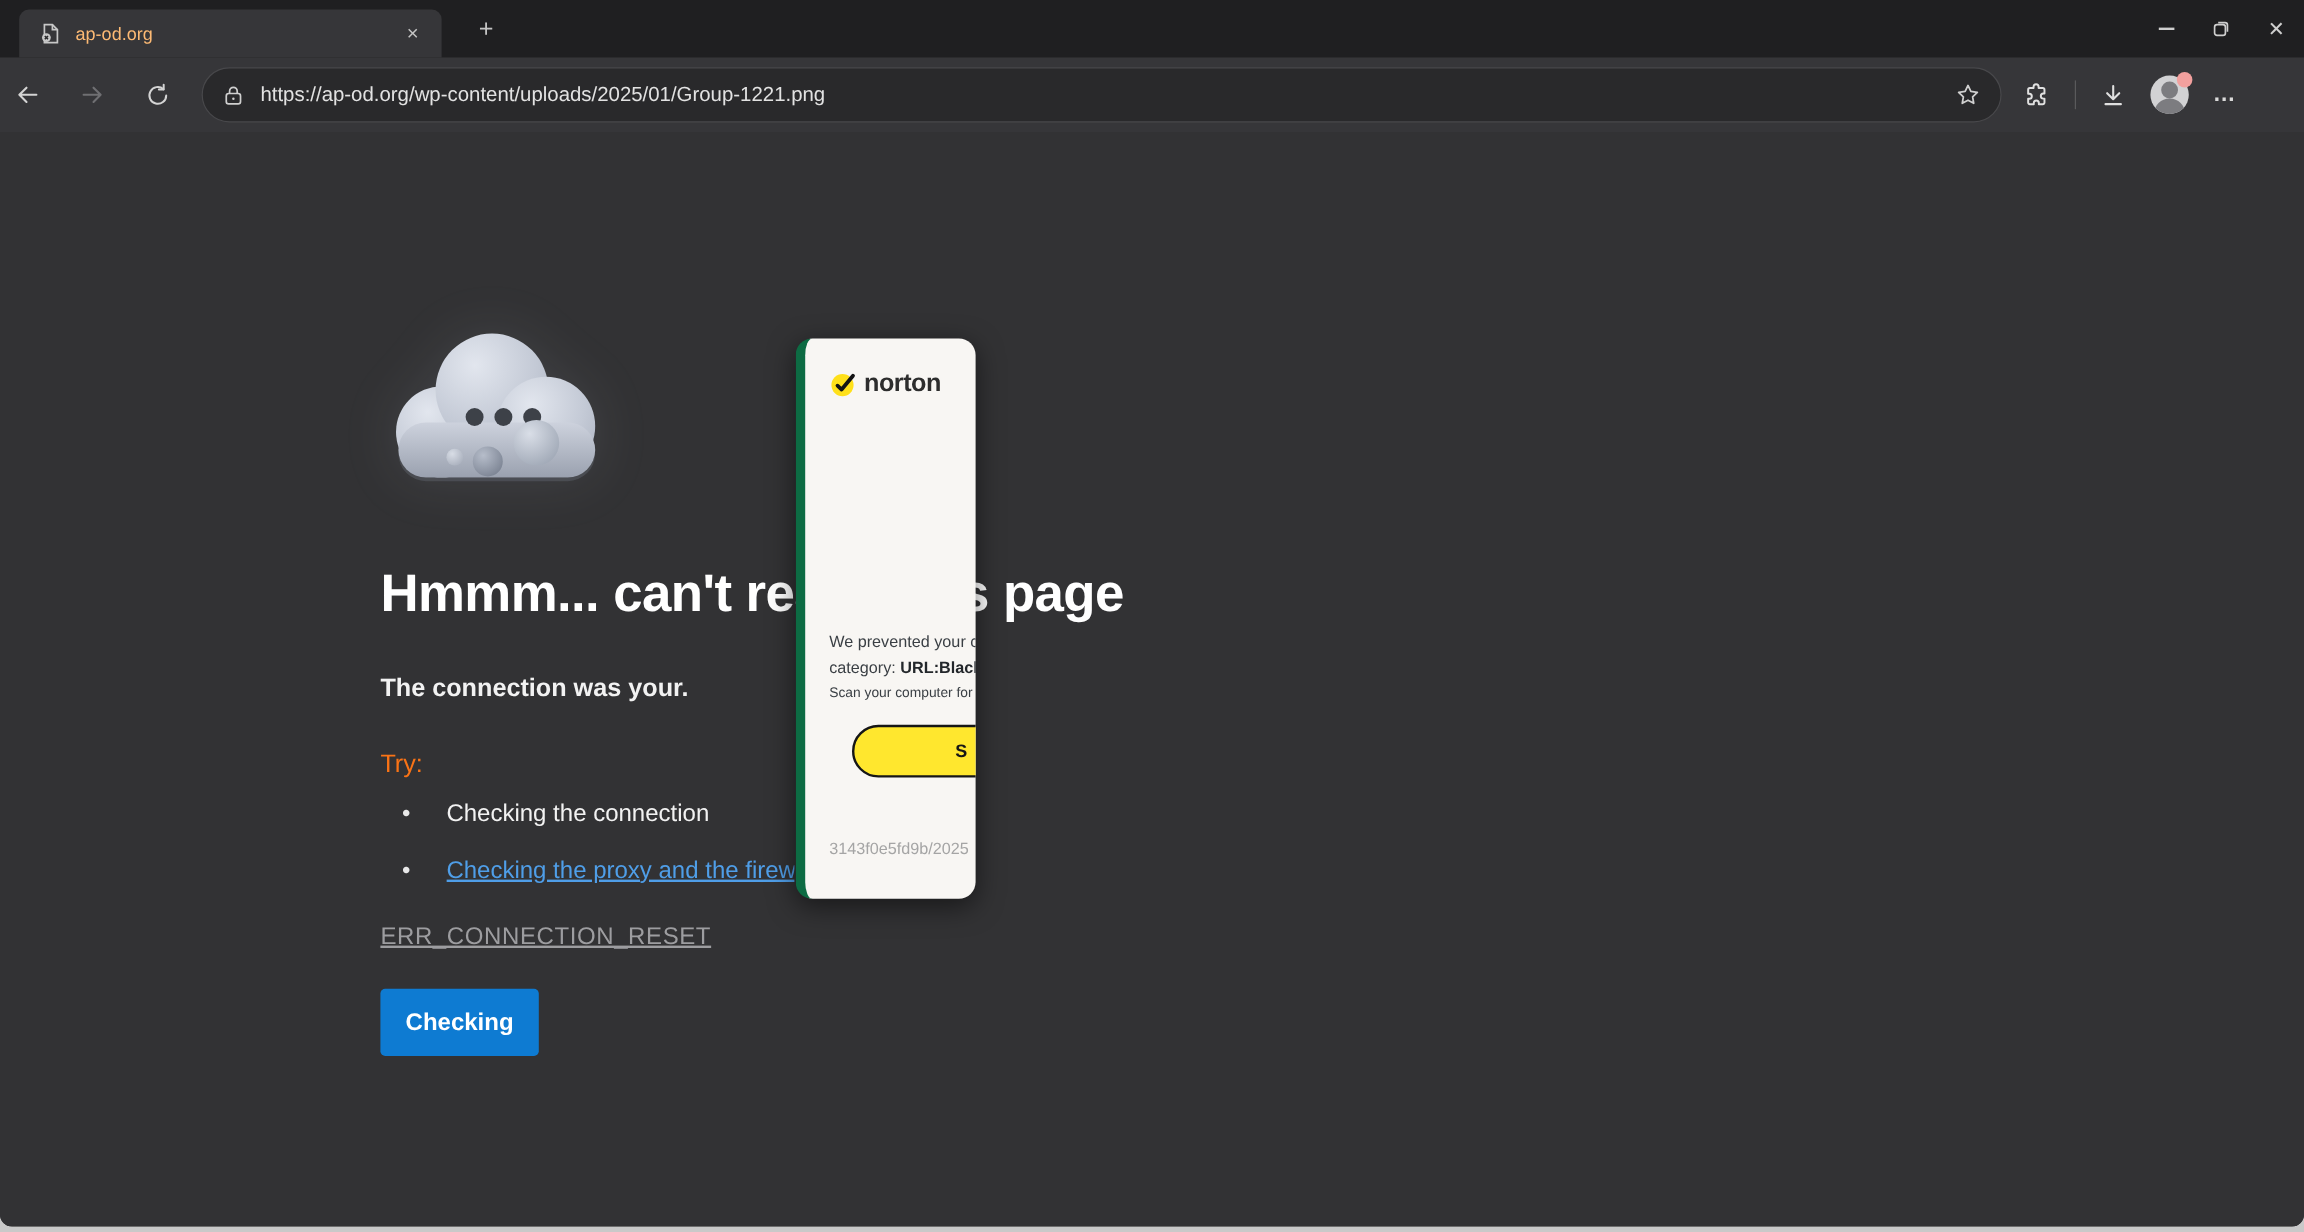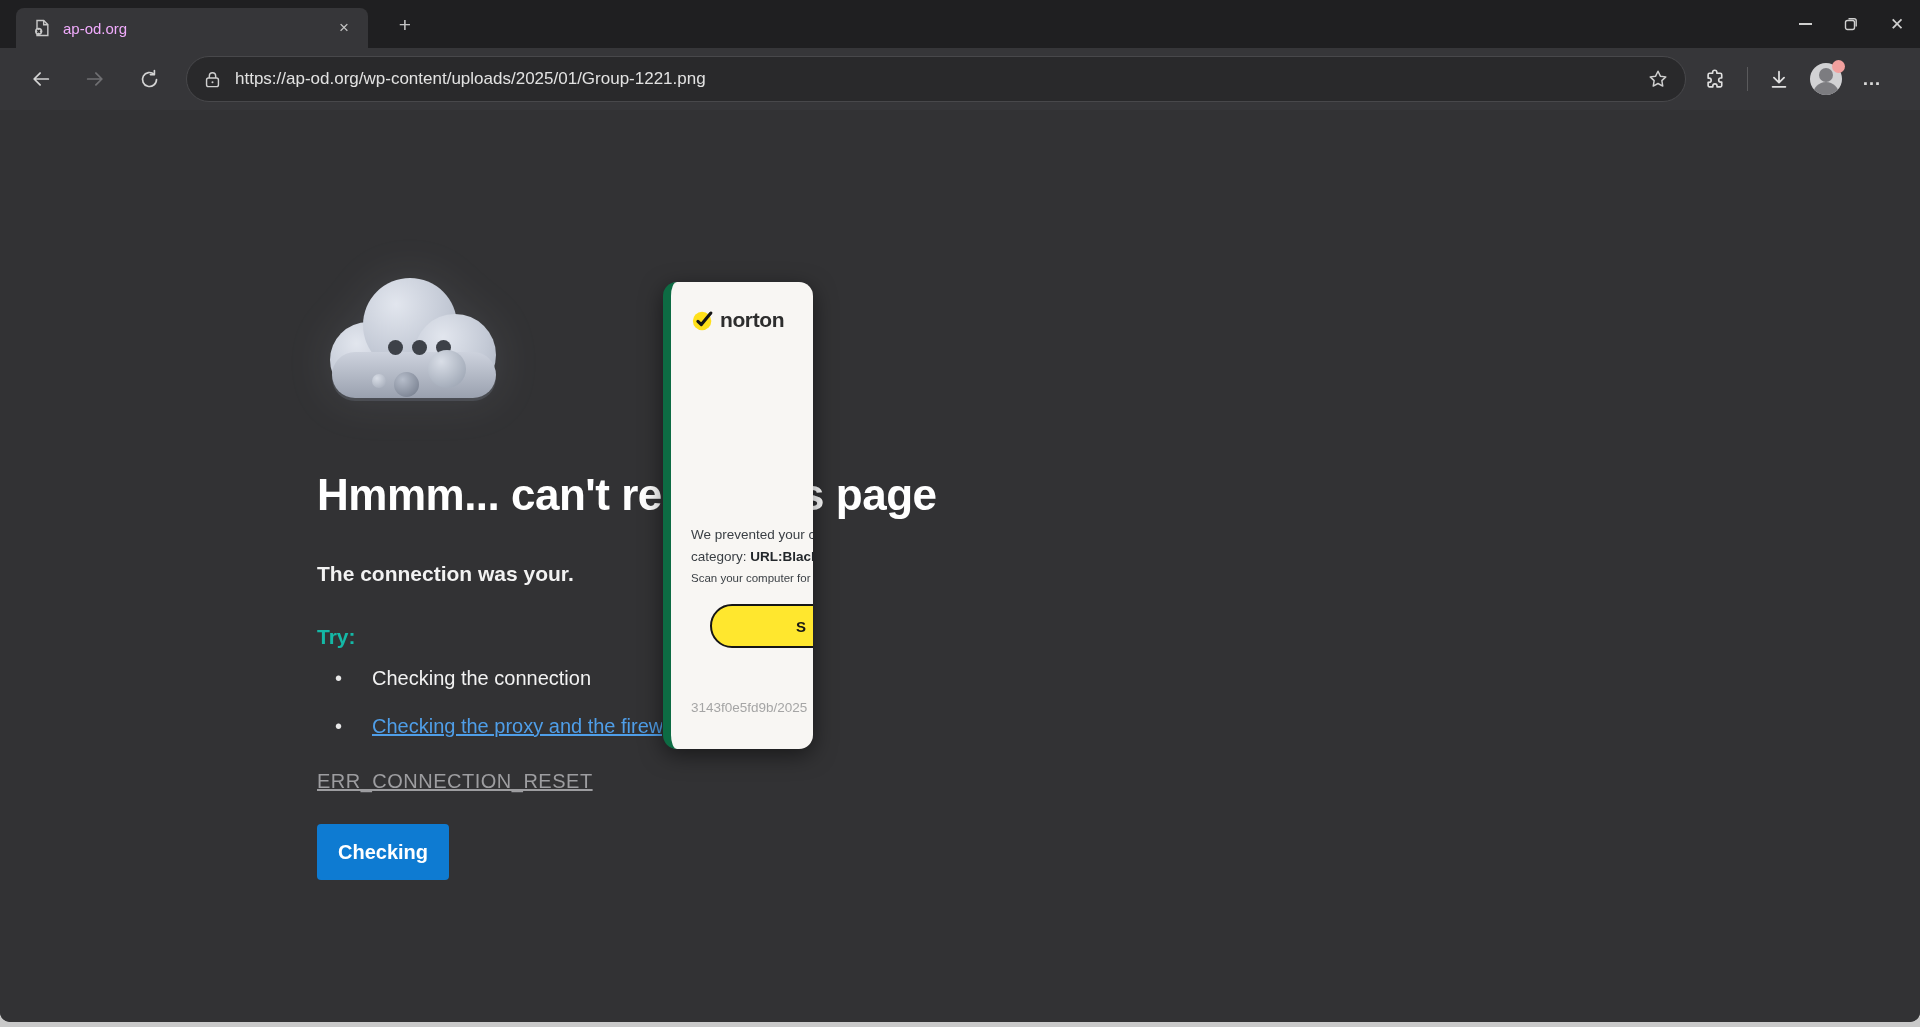--- a/index.html
+++ b/index.html
@@ -7,33 +7,33 @@
   body { font-family:"Liberation Sans", sans-serif; background:#c9c9c9; overflow:hidden; }
 
   .window { position:absolute; left:0; top:0; width:1920px; height:1022px;
             background:#323234; border-radius:0 0 10px 10px; overflow:hidden; }
 
   
   .titlebar { position:absolute; left:0; top:0; width:100%; height:48px; background:#1f1f21; }
   .tab { position:absolute; left:16px; top:8px; width:352px; height:40px;
          background:#363639; border-radius:8px 8px 0 0; display:flex; align-items:center;
          padding:0 12px 0 16px; cursor:pointer; }
-  .tab-title { color:#f0abfc; font-size:15px; margin-left:11px; flex:1; white-space:nowrap; overflow:hidden; }
+  .tab-title { color:#fdba74; font-size:15px; margin-left:11px; flex:1; white-space:nowrap; overflow:hidden; }
   .tab-close { color:#c4c4c4; font-size:17px; width:24px; height:24px; line-height:23px; text-align:center;
                border-radius:4px; }
   .newtab { position:absolute; left:392px; top:12px; width:26px; height:26px; color:#c4c4c4;
             font-size:21px; line-height:25px; text-align:center; border-radius:4px; }
   .wincontrols { position:absolute; right:0; top:0; height:48px; display:flex; }
   .wc { width:46px; height:48px; display:flex; align-items:center; justify-content:center; color:#cfcfcf; }
   .wc-close { font-size:17px; }
   .wc-min i { display:block; width:13px; height:2px; background:#cfcfcf; }
 
   
   .toolbar { position:absolute; left:0; top:48px; width:100%; height:62px; background:#363639;
-             display:flex; align-items:center; padding:0 24px; }
+             display:flex; align-items:center; padding:0 6px; }
   .navbtn { width:34px; height:34px; display:flex; align-items:center; justify-content:center;
             border-radius:6px; margin-right:20px; flex:none; }
   .addr { height:46px; width:1500px; background:#29292b; border:1px solid #48484b; border-radius:23px;
           display:flex; align-items:center; padding:0 16px; flex:none; }
   .addr-url { color:#e2e2e2; font-size:17px; margin-left:13px; white-space:nowrap; overflow:hidden; flex:1; }
   .tool-right { display:flex; align-items:center; margin-left:18px; gap:20px; }
   .vsep { width:1px; height:24px; background:#5a5a5c; }
   .avatar { position:relative; width:32px; height:32px; border-radius:50%; background:#d2d2d4; overflow:visible; flex:none; }
   .avatar .head { position:absolute; left:9px; top:5px; width:14px; height:14px; border-radius:50%; background:#7c7c80; }
   .avatar .body { position:absolute; left:3px; top:19px; width:26px; height:16px; border-radius:13px 13px 0 0; background:#7c7c80; }
@@ -59,21 +59,21 @@
   .dr1 { left:42px; top:102px; width:14px; height:14px;
          background:radial-gradient(circle at 35% 30%, #d8dde6, #9fa6b4); }
   .dr2 { left:64px; top:100px; width:25px; height:25px;
          background:radial-gradient(circle at 35% 30%, #b6bdca, #6e7686); }
   .dr3 { left:98px; top:78px;  width:38px; height:38px;
          background:radial-gradient(circle at 35% 30%, #d9dee7, #939cab); }
 
   .err-heading { position:absolute; left:317px; top:360px; color:#ffffff; font-size:44px; font-weight:700;
                  letter-spacing:-0.5px; white-space:nowrap; }
   .err-message { position:absolute; left:317px; top:452px; color:#f2f2f2; font-size:21px; font-weight:700; }
-  .err-try     { position:absolute; left:317px; top:515px; color:#14b8a6; font-size:21px; font-weight:700; }
+  .err-try     { position:absolute; left:317px; top:515px; color:#f97316; font-size:21px; font-weight:400; }
   .sugg { position:absolute; left:335px; display:flex; align-items:baseline; }
   .sugg .bullet { color:#e8e8e8; font-size:20px; width:37px; }
   .sugg-1 { top:557px; }
   .sugg-2 { top:605px; }
   .sugg-text { color:#f2f2f2; font-size:20px; white-space:nowrap; }
   .sugg-link { color:#4f9ee8; text-decoration:underline; display:inline-block; max-width:290px;
                overflow:hidden; white-space:nowrap; }
   .err-code { position:absolute; left:317px; top:660px; color:#9d9da0; font-size:20px; letter-spacing:0.5px;text-decoration:underline; }
   .refresh-btn { position:absolute; left:317px; top:714px; width:132px; height:56px; background:#0e7bd2;
                  border:none; border-radius:4px; color:#ffffff; font-size:20px; font-weight:700;

